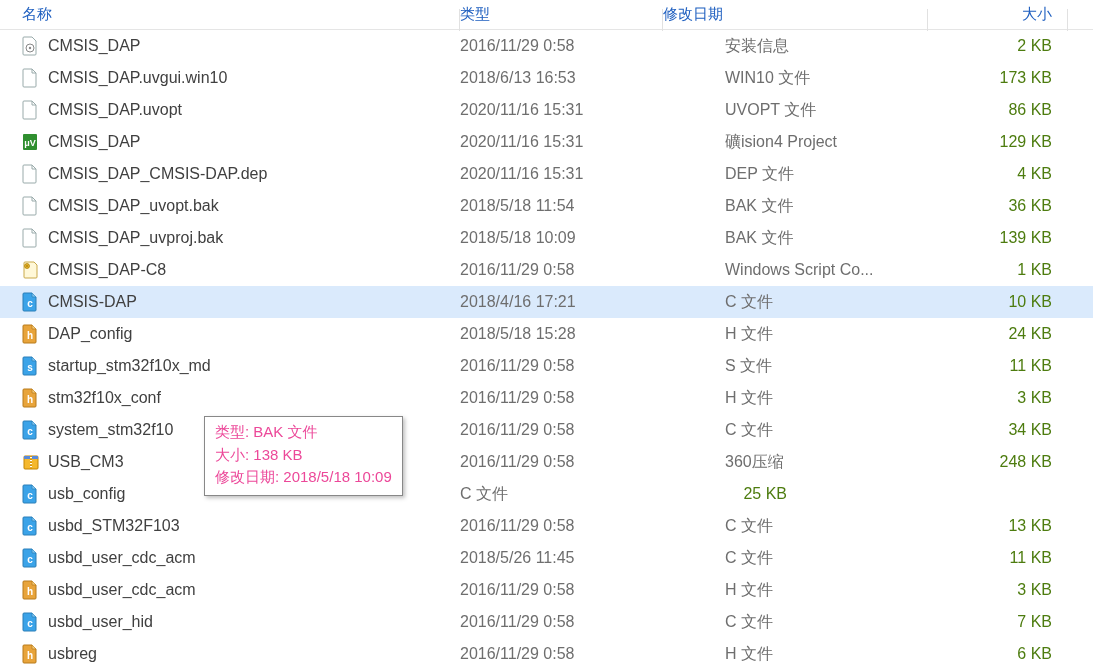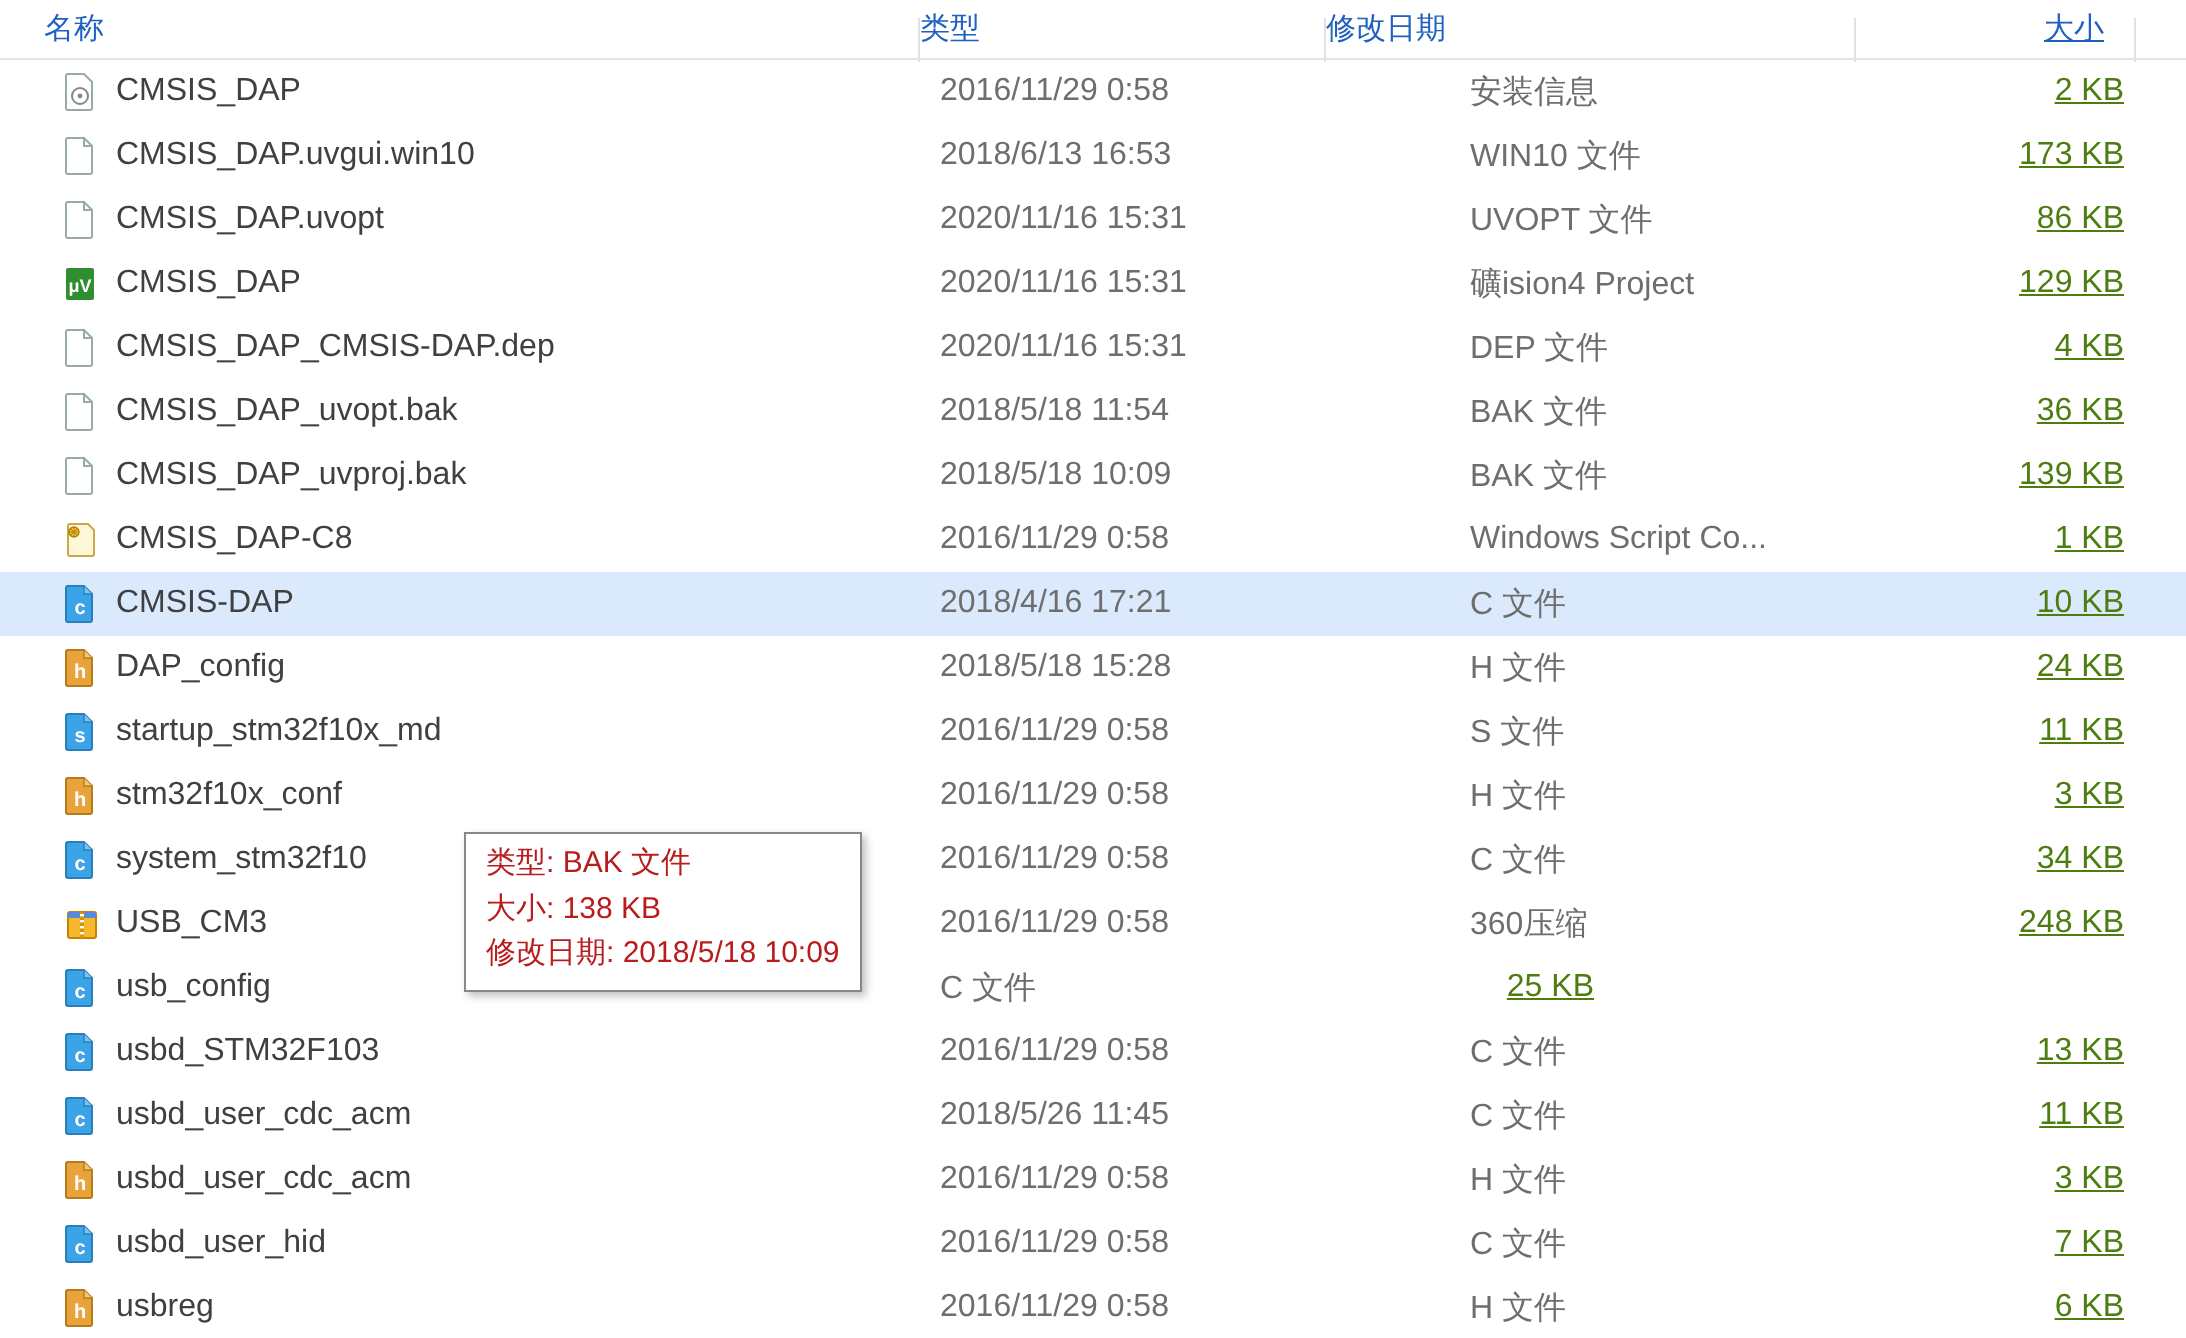--- a/index.html
+++ b/index.html
@@ -18,34 +18,34 @@
       height: 30px;
       border-bottom: 1px solid #e5e5e5;
       padding-left: 22px;
       color: #2060c0;
       font-size: 15px;
       position: relative;
     }
     .col-name { width: 438px; }
     .col-date { width: 265px; }
     .col-type { width: 203px; }
-    .col-size { width: 140px; text-align: right; padding-right: 16px; text-decoration: underline; }
+    .col-size { width: 140px; text-align: right; padding-right: 16px; }
     .header-row .col { position: relative; }
     .header-row .col::after {
       content: "";
       position: absolute;
       right: 0; top: 4px;
       width: 1px; height: 22px;
       background: #e1e1e1;
     }
     .file-row {
       display: flex;
       align-items: center;
       height: 32px;
-      padding-left: 32px;
+      padding-left: 22px;
       color: #595959;
       font-size: 16px;
     }
     .file-row.selected { background: #daeafc; }
     .file-row .col-name { display: flex; align-items: center; gap: 8px; color: #404040; }
     .file-row .col-date { color: #6e6e6e; }
     .file-row .col-type { color: #6e6e6e; }
     .file-row .col-size { color: #4d7c0f; }
     .icon {
       display: inline-flex;
@@ -55,24 +55,23 @@
     }
     .tooltip {
       position: absolute;
       left: 204px;
       top: 416px;
       background: #fff;
       border: 1px solid #888;
       padding: 4px 10px 6px 10px;
       box-shadow: 2px 2px 4px rgba(0,0,0,0.25);
       font-size: 15px;
-      color: #b91c1c;
+      color: #ec4899;
       line-height: 1.5;
       z-index: 100;
-      margin-left: 28px;
     }
     svg { display: block; }
   </style>
 </head>
 <body>
 
 <div class="header-row">
   <div class="col col-name">名称</div>
   <div class="col col-type">类型</div>
   <div class="col col-date">修改日期</div>

